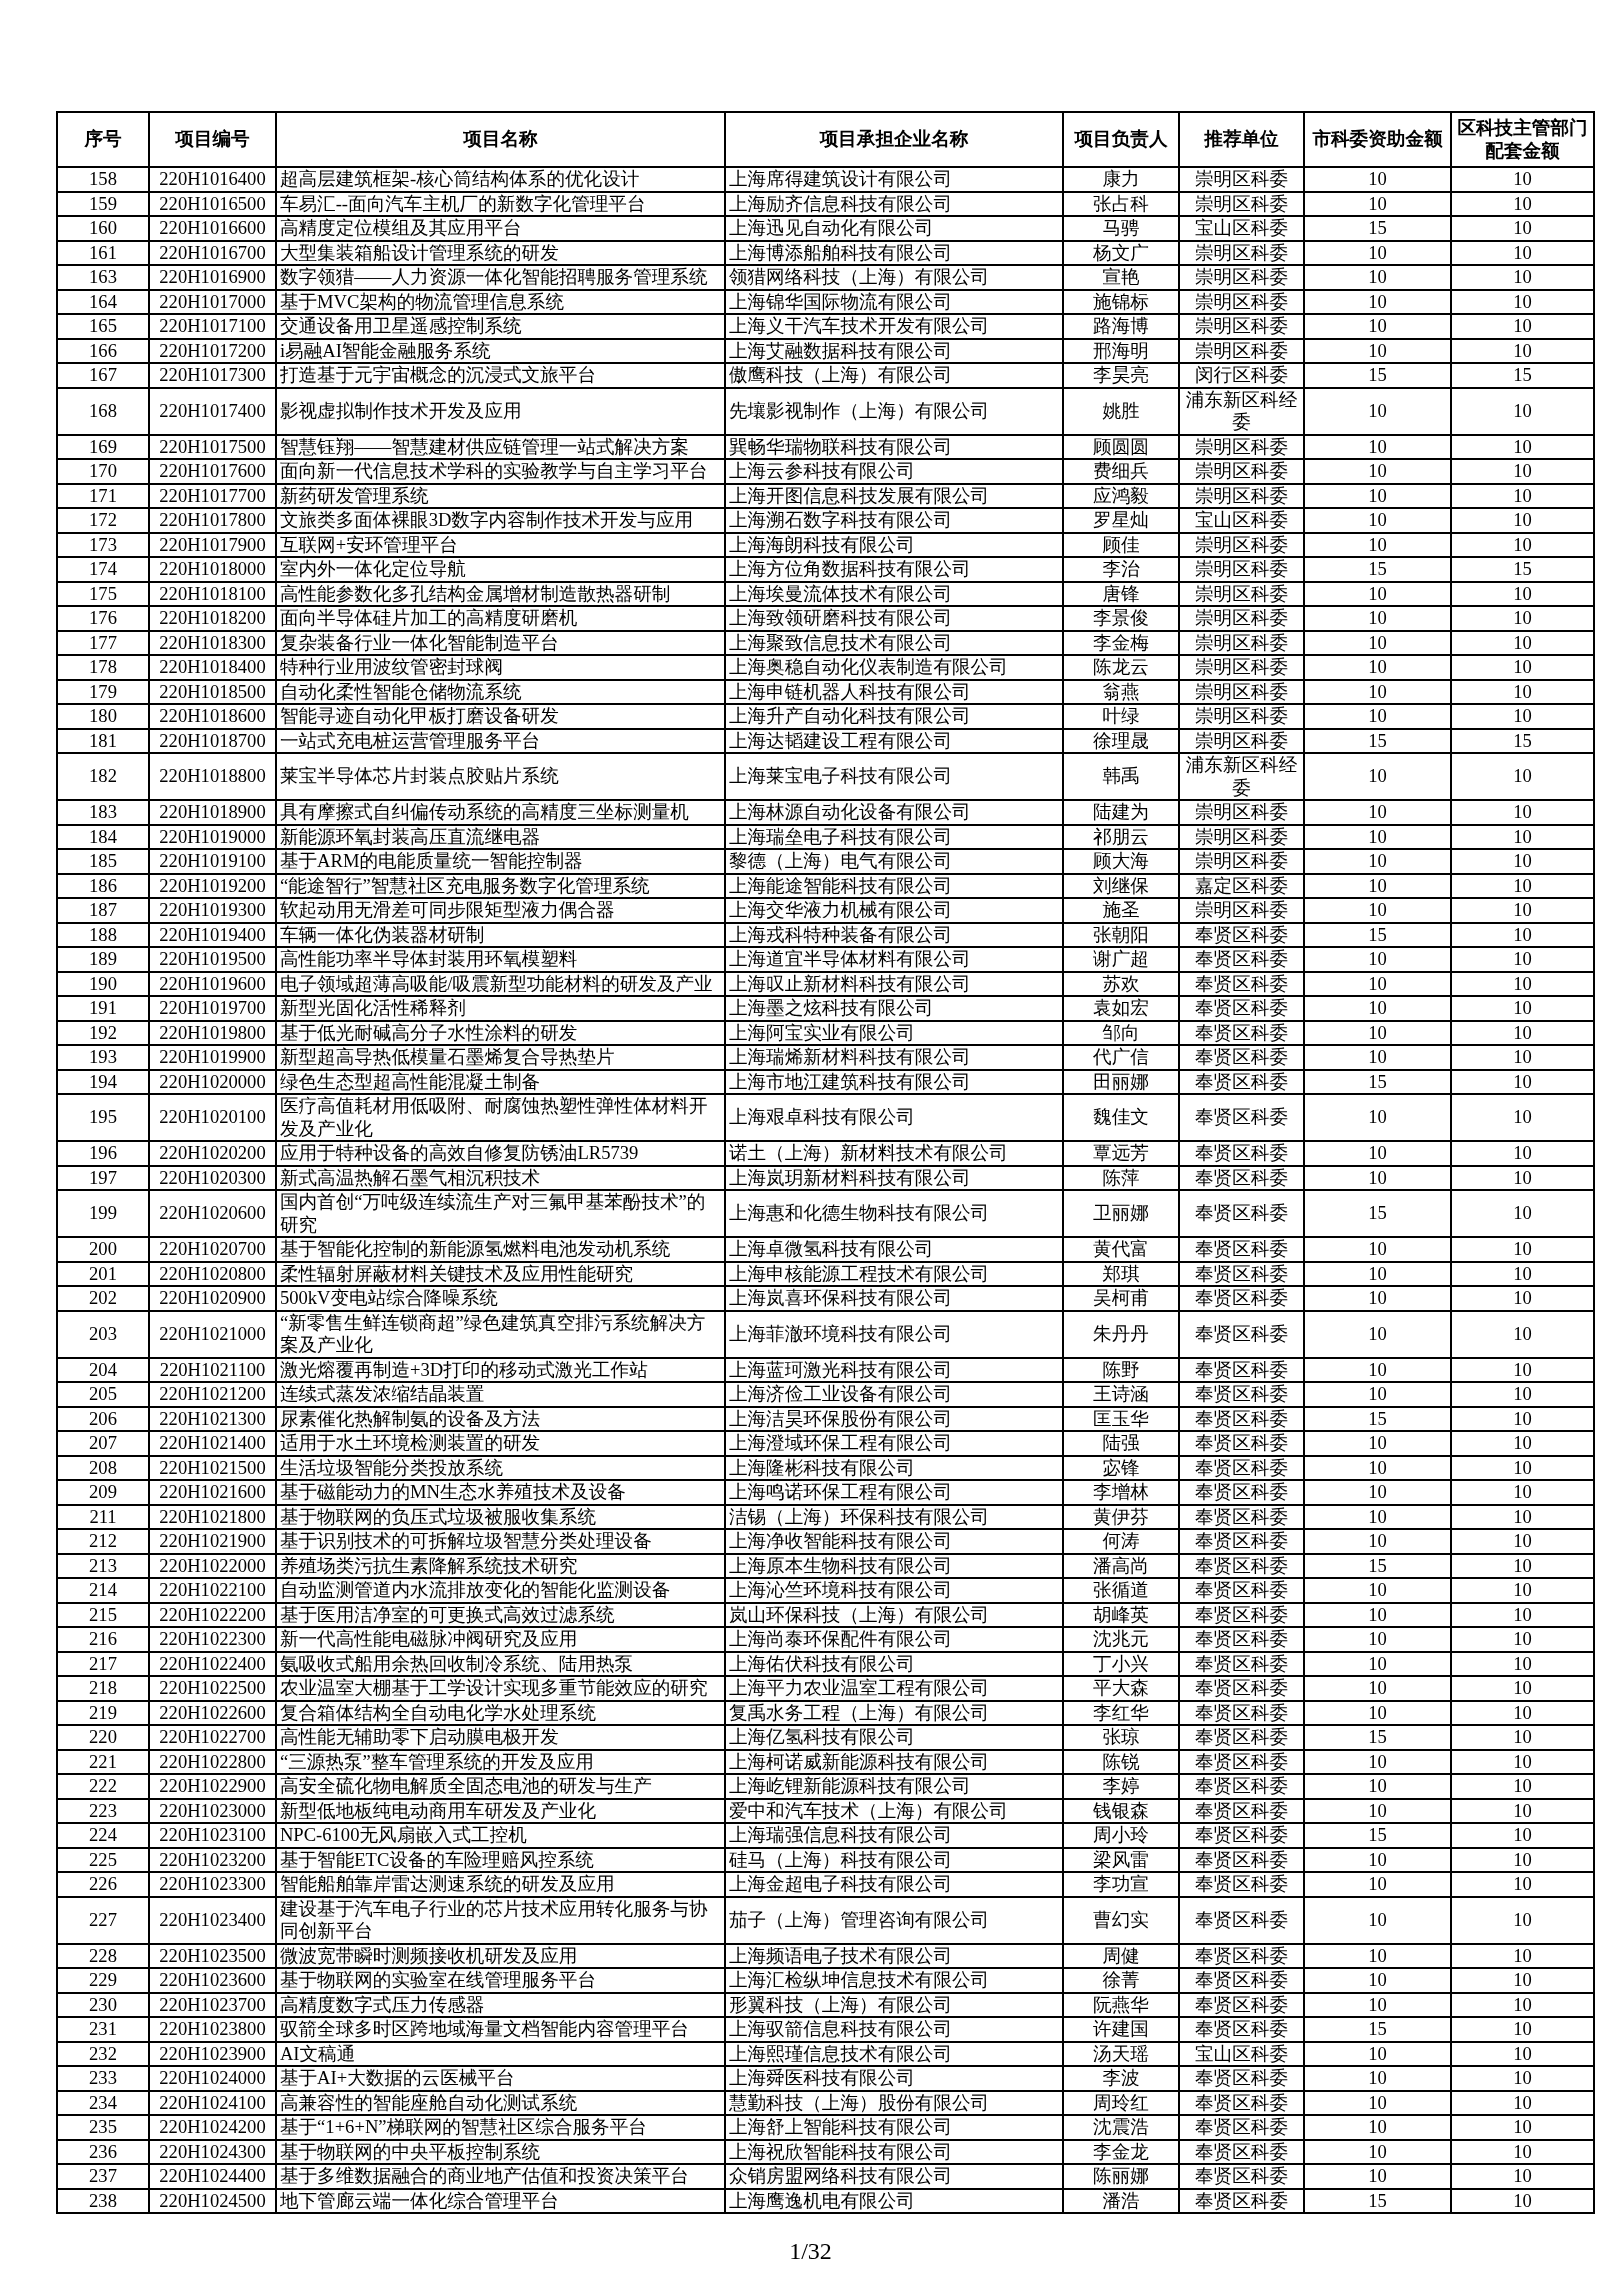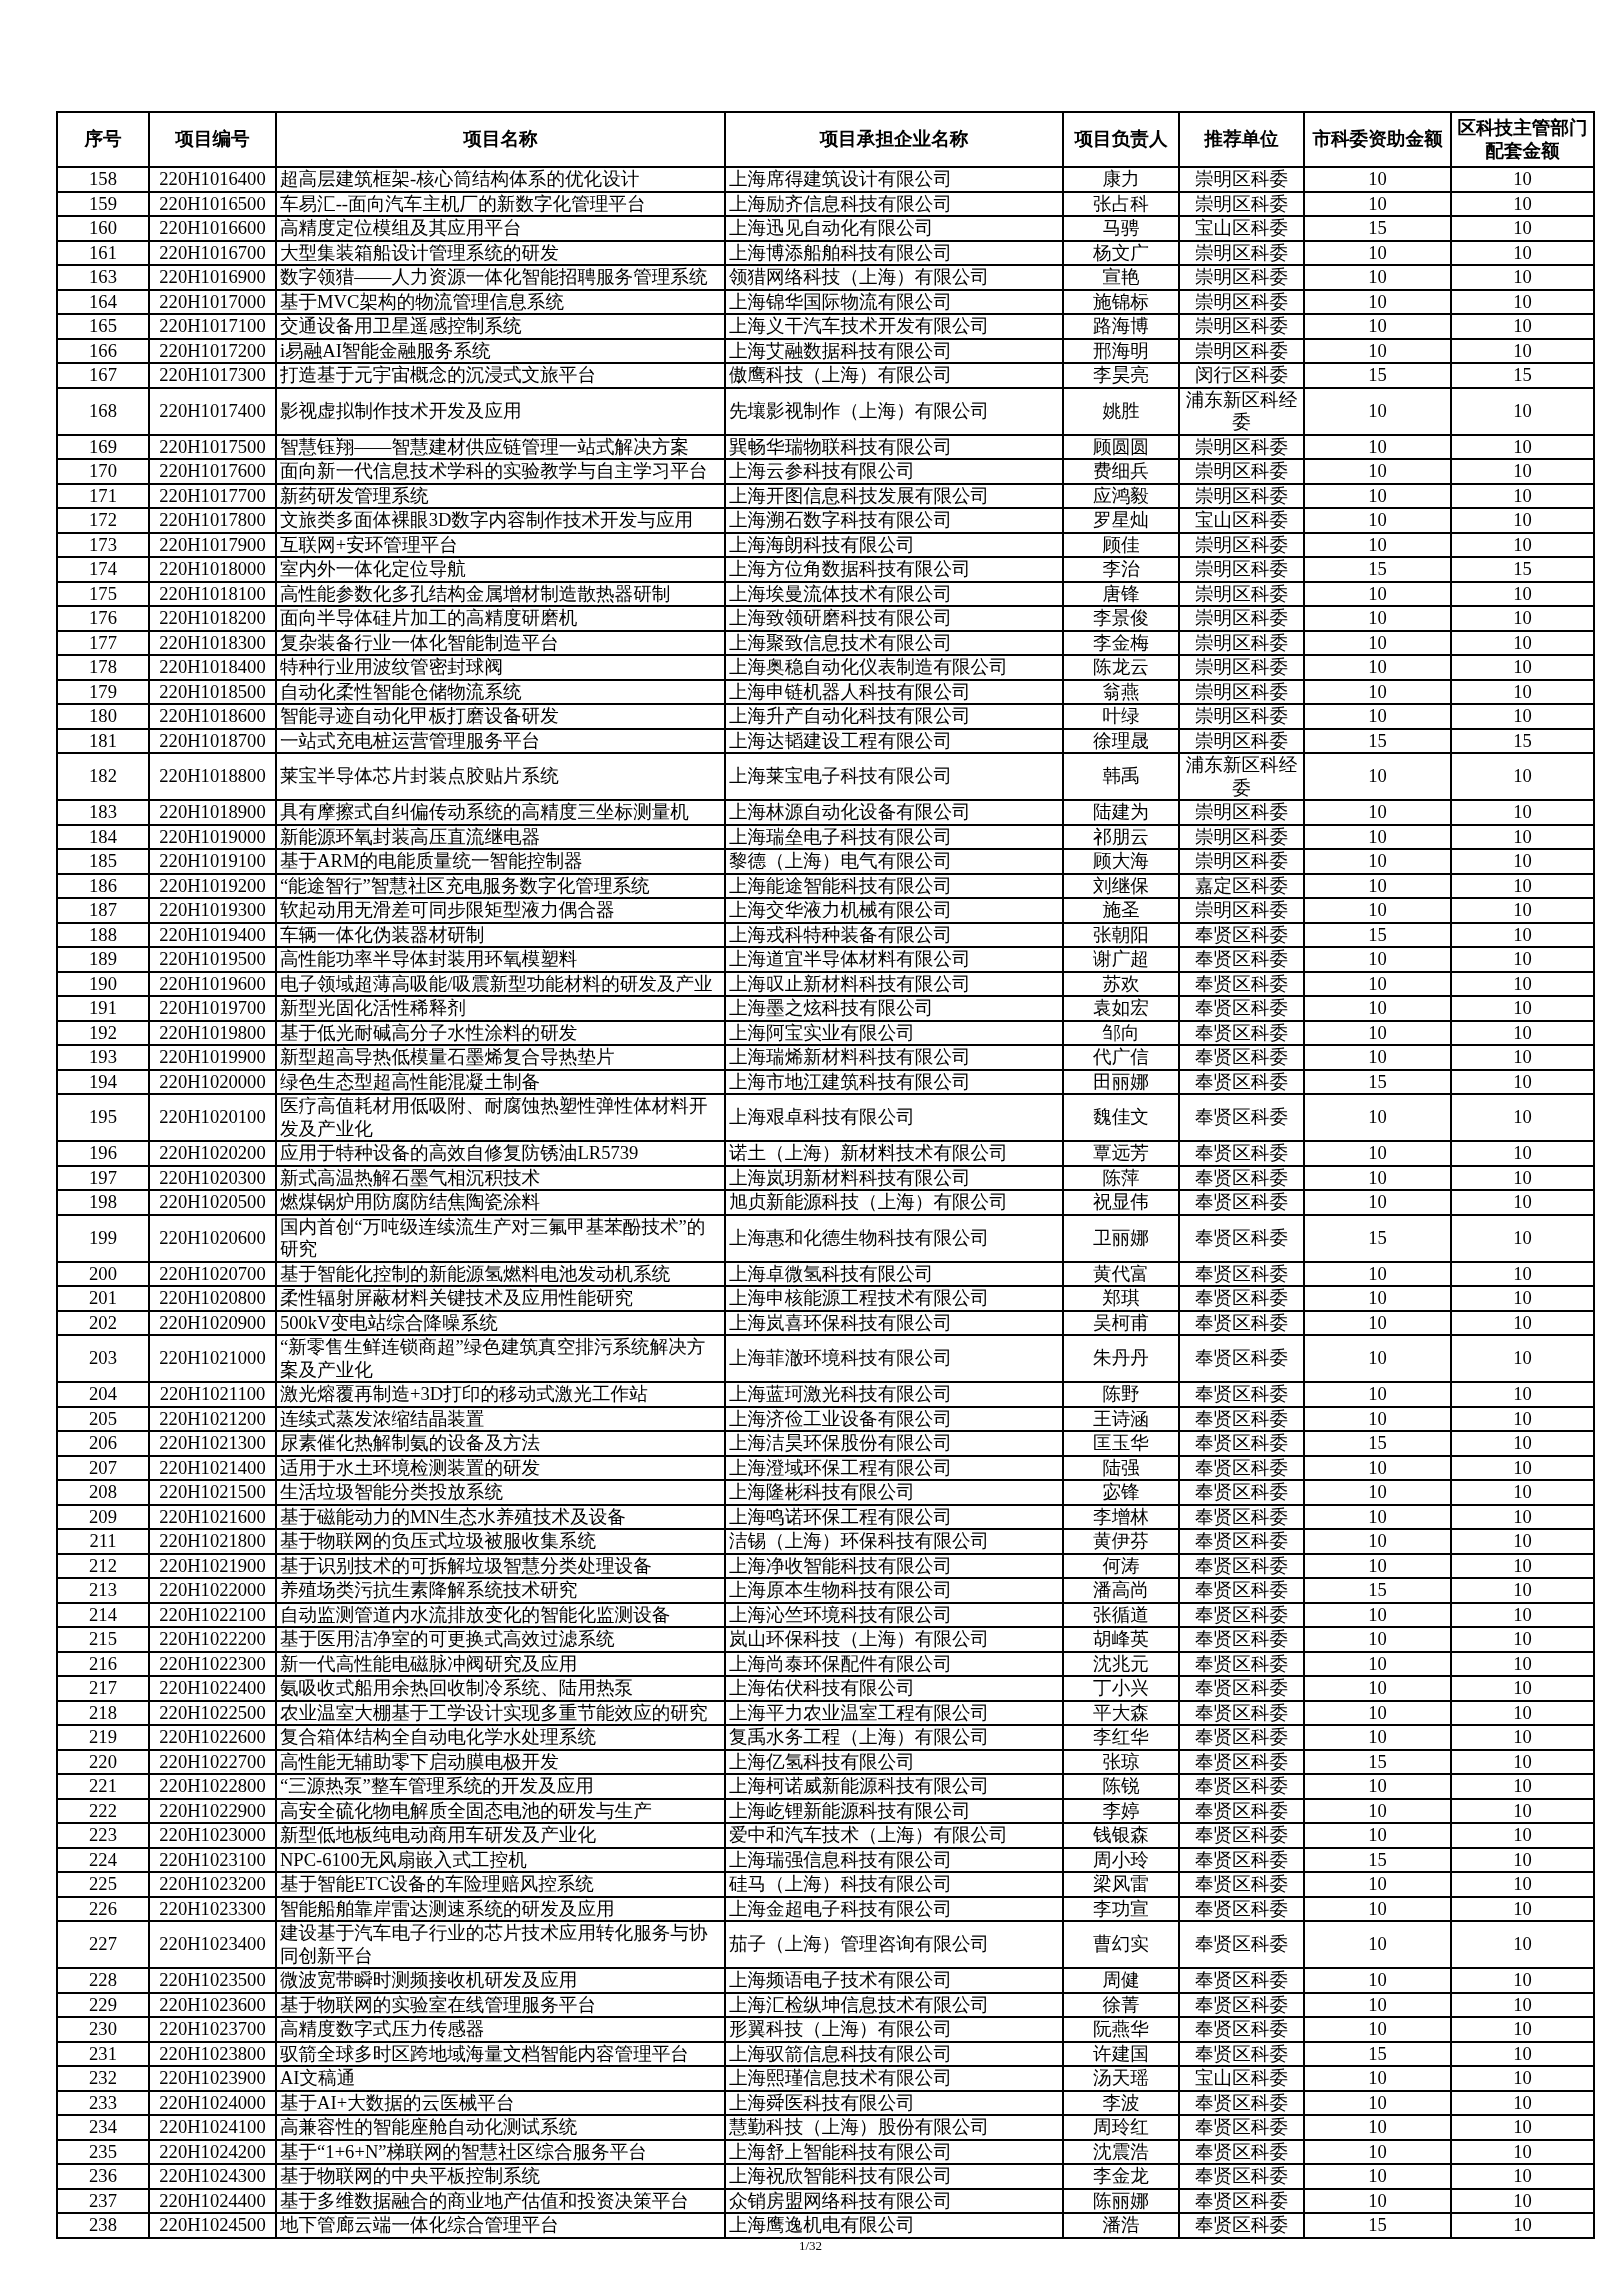--- a/index.html
+++ b/index.html
@@ -27,21 +27,21 @@
   table.projects th {
     font-weight:bold; font-size:18.6px;
     text-align:center; height:49px; padding:2px 2px;
   }
   table.projects td { height:22.5px; }
   td.c { text-align:center; }
   td.l { text-align:left; }
   td.code { text-align:center; font-size:17.6px; letter-spacing:0; white-space:nowrap; }
   .page-footer {
     position:absolute; left:0; top:2238px; width:1621px;
-    text-align:center; font-size:13px;
+    text-align:center; font-size:24px;
   }
 </style>
 </head>
 <body>
 
 <div class="sheet">
 
   <table class="projects">
     <colgroup>
       <col style="width:92px">
@@ -450,30 +450,20 @@
           <td class="c">197</td>
           <td class="code">220H1020300</td>
           <td class="l">新式高温热解石墨气相沉积技术</td>
           <td class="l">上海岚玥新材料科技有限公司</td>
           <td class="c">陈萍</td>
           <td class="c">奉贤区科委</td>
           <td class="c">10</td>
           <td class="c">10</td>
         </tr>
         <tr>
-          <td class="c">198</td>
-          <td class="code">220H1020500</td>
-          <td class="l">燃煤锅炉用防腐防结焦陶瓷涂料</td>
-          <td class="l">旭贞新能源科技（上海）有限公司</td>
-          <td class="c">祝显伟</td>
-          <td class="c">奉贤区科委</td>
-          <td class="c">10</td>
-          <td class="c">10</td>
-        </tr>
-        <tr>
           <td class="c">199</td>
           <td class="code">220H1020600</td>
           <td class="l">国内首创“万吨级连续流生产对三氟甲基苯酚技术”的研究</td>
           <td class="l">上海惠和化德生物科技有限公司</td>
           <td class="c">卫丽娜</td>
           <td class="c">奉贤区科委</td>
           <td class="c">15</td>
           <td class="c">10</td>
         </tr>
         <tr>

